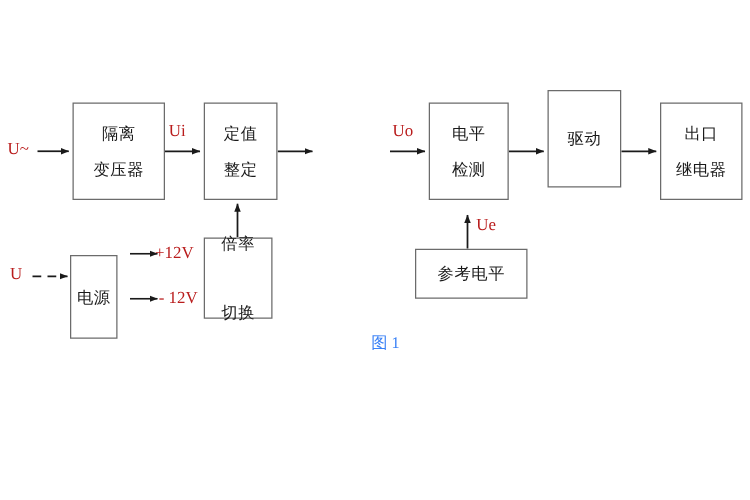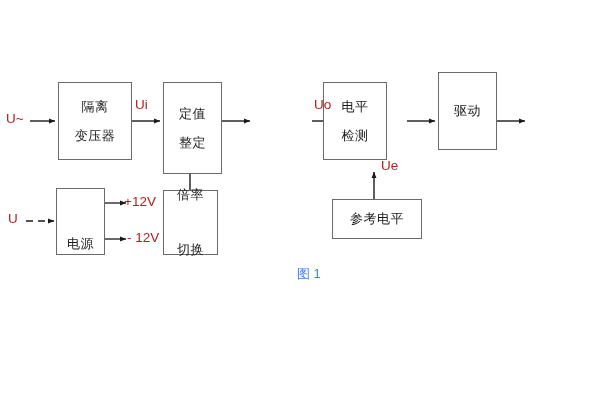--- a/index.html
+++ b/index.html
@@ -5,21 +5,21 @@
   html, body {
     margin: 0;
     padding: 0;
     background: #ffffff;
   }
   #canvas {
     position: relative;
     width: 600px;
     height: 400px;
     background: #ffffff;
-    font-family: Liberation Sans, sans-serif;
+    font-family: Liberation Serif, serif;
     overflow: hidden;
   }
   .blk {
     position: absolute;
     border: 1px solid #6b6b6b;
     background: #ffffff;
     box-sizing: border-box;
     display: flex;
     flex-direction: column;
     align-items: center;
@@ -89,58 +89,62 @@
     <line x1="190" y1="190" x2="190" y2="163" stroke="#1a1a1a" stroke-width="1.4" marker-end="url(#ah)"></line>
 
     <line x1="374" y1="199" x2="374" y2="172" stroke="#1a1a1a" stroke-width="1.4" marker-end="url(#ah)"></line>
   </svg>
 
   <div class="blk two" style="left:58px; top:82px; width:74px; height:78px;">
     <span class="ln">隔离</span>
     <span class="ln">变压器</span>
   </div>
 
-  <div class="blk two" style="left:163px; top:82px; width:59px; height:92px;">
+  <div class="blk two" style="left:163px; top:82px; width:59px; height:78px;">
     <span class="ln">定值</span>
     <span class="ln">整定</span>
   </div>
 
 
-  <div class="blk two" style="left:323px; top:82px; width:64px; height:78px;">
+  <div class="blk two" style="left:343px; top:82px; width:64px; height:78px;">
     <span class="ln">电平</span>
     <span class="ln">检测</span>
   </div>
 
   <div class="blk" style="left:438px; top:72px; width:59px; height:78px;">
     <span class="ln">驱动</span>
   </div>
 
+  <div class="blk two" style="left:528px; top:82px; width:66px; height:78px;">
+    <span class="ln">出口</span>
+    <span class="ln">继电器</span>
+  </div>
 
-  <div class="blk" style="left:56px; top:188px; width:49px; height:67px;justify-content:flex-end;">
+  <div class="blk" style="left:56px; top:204px; width:38px; height:67px;">
     <span class="ln">电源</span>
   </div>
 
   <div class="blk two" style="left:163px; top:190px; width:55px; height:65px;gap:26px;">
     <span class="ln">倍率</span>
     <span class="ln">切换</span>
   </div>
 
   <div class="blk" style="left:332px; top:199px; width:90px; height:40px;">
     <span class="ln">参考电平</span>
   </div>
 
   <div class="lbl big" style="left:6px; top:112px;">U~</div>
 
   <div class="lbl big" style="left:8px; top:212px;">U</div>
 
   <div class="lbl big" style="left:135px; top:98px;">Ui</div>
 
   <div class="lbl big" style="left:314px; top:98px;">Uo</div>
 
-  <div class="lbl big" style="left:381px; top:159px;">Ue</div>
+  <div class="lbl big" style="left:381px; top:173px;">Ue</div>
 
   <div class="lbl big" style="left:124px; top:195px;">+12V</div>
 
   <div class="lbl big" style="left:127px; top:231px;">- 12V</div>
 
   <div class="caption" style="left:297px; top:265px;">图 1</div>
 
 </div>
 
 </body></html>

